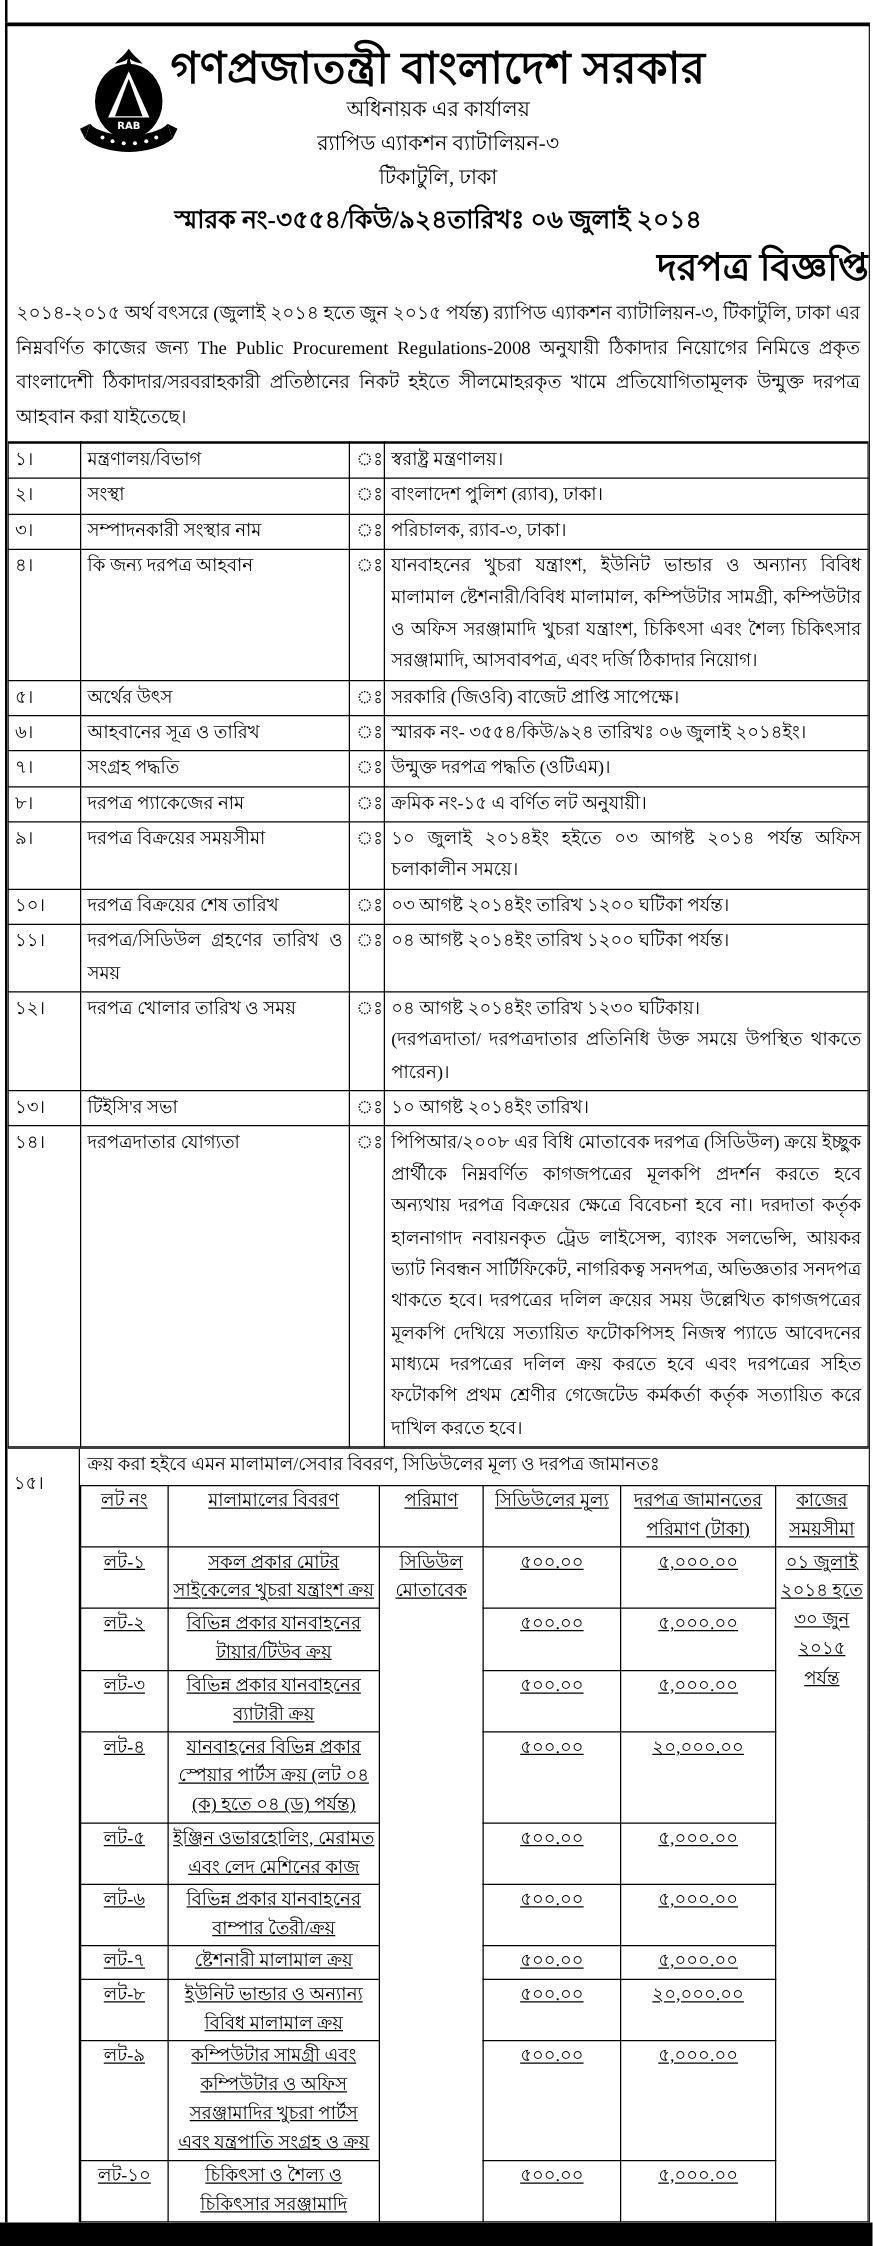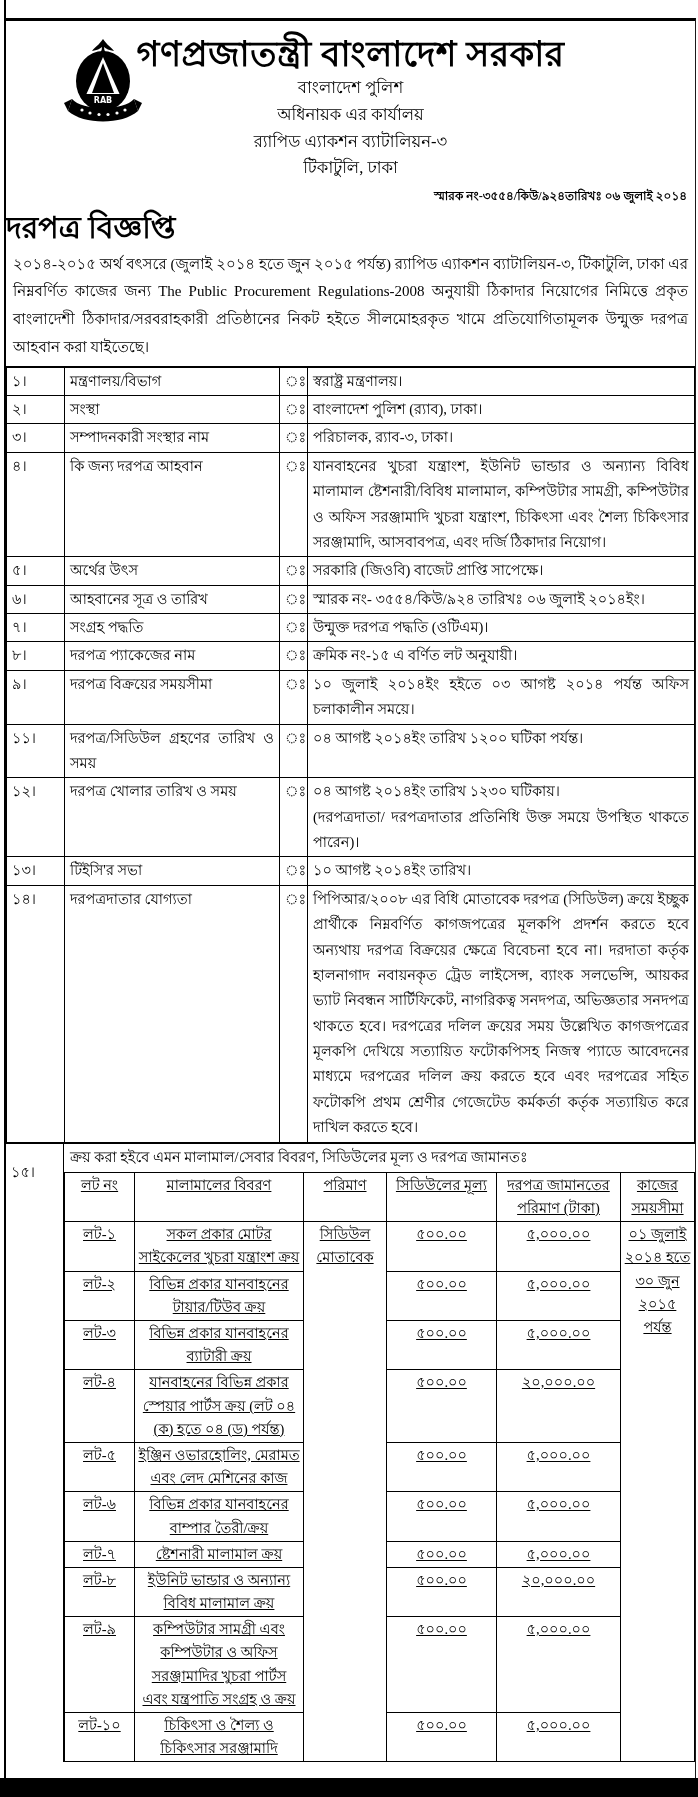--- a/index.html
+++ b/index.html
@@ -15,22 +15,22 @@
     border-top:3px solid #000;border-left:2px solid #000;border-right:1px solid #1a1a1a;
     background:#fff;overflow:hidden;
   }
   .bottom-bar{position:absolute;left:0;right:0;bottom:0;height:19px;background:#000;}
 
   
   .hdr{position:relative;text-align:center;padding-top:14px;}
   .emblem{position:absolute;left:56px;top:16px;width:82px;height:100px;}
   .gov-title{font-size:35px;font-weight:bold;line-height:1.15;letter-spacing:.5px;}
   .org-line{font-size:16.5px;line-height:1.62;}
-  .memo-row{display:flex;justify-content:flex-end;padding:4px 8px 0 8px;font-size:12px;font-weight:bold;}
-  .doc-title{text-align:left;font-size:30px;font-weight:bold;line-height:1.25;margin:2px 0 4px 0;}
+  .memo-row{display:flex;justify-content:center;padding:4px 8px 0 8px;font-size:20px;font-weight:bold;}
+  .doc-title{text-align:right;font-size:30px;font-weight:bold;line-height:1.25;margin:2px 0 4px 0;}
   .intro{padding:0 7px;text-align:justify;font-size:15px;line-height:1.85;}
 
   
   table{border-collapse:collapse;width:100%;table-layout:fixed;}
   td{border:1.5px solid #000;padding:1px 5px;vertical-align:top;word-wrap:break-word;}
   .tblA{margin-top:4px;border-top:2px solid #000;}
   .tblA td.sl{width:47px;}   .tblA td.lbl{width:204px;text-align:justify;}
   .tblA td.sep{width:17px;text-align:center;} .tblA td.val{text-align:justify;}
   td.sl{font-weight:normal;}
 
@@ -80,21 +80,20 @@
       <g fill="#fff">
         <circle cx="20" cy="73" r="1.6"></circle>
           <circle cx="28" cy="76" r="1.6"></circle>
           <circle cx="37" cy="77.5" r="1.6"></circle>
         <circle cx="46" cy="77.5" r="1.6"></circle>
           <circle cx="55" cy="76" r="1.6"></circle>
           <circle cx="63" cy="73" r="1.6"></circle>
       </g>
     </svg>
     <div class="gov-title">গণপ্রজাতন্ত্রী বাংলাদেশ সরকার</div>
-    <div class="org-line">বাংলাদেশ পুলিশ</div>
     <div class="org-line">অধিনায়ক এর কার্যালয়</div>
     <div class="org-line">র‍্যাপিড এ্যাকশন ব্যাটালিয়ন-৩</div>
     <div class="org-line">টিকাটুলি, ঢাকা</div>
   </div>
 
   <div class="memo-row">
     <span>স্মারক নং-৩৫৫৪/কিউ/৯২৪</span>
     <span>তারিখঃ ০৬ জুলাই ২০১৪</span>
   </div>
 
@@ -150,20 +149,26 @@
           <td class="sl">৮।</td>
           <td class="lbl">দরপত্র প্যাকেজের নাম</td>
           <td class="sep">ঃ</td>
           <td class="val">ক্রমিক নং-১৫ এ বর্ণিত লট অনুযায়ী।</td>
         </tr>
     <tr>
           <td class="sl">৯।</td>
           <td class="lbl">দরপত্র বিক্রয়ের সময়সীমা</td>
           <td class="sep">ঃ</td>
           <td class="val">১০ জুলাই ২০১৪ইং হইতে ০৩ আগষ্ট ২০১৪ পর্যন্ত অফিস চলাকালীন সময়ে।</td>
+        </tr>
+    <tr>
+          <td class="sl">১০।</td>
+          <td class="lbl">দরপত্র বিক্রয়ের শেষ তারিখ</td>
+          <td class="sep">ঃ</td>
+          <td class="val">০৩ আগষ্ট ২০১৪ইং তারিখ ১২০০ ঘটিকা পর্যন্ত।</td>
         </tr>
     <tr>
           <td class="sl">১১।</td>
           <td class="lbl">দরপত্র/সিডিউল গ্রহণের তারিখ ও সময়</td>
           <td class="sep">ঃ</td>
           <td class="val">০৪ আগষ্ট ২০১৪ইং তারিখ ১২০০ ঘটিকা পর্যন্ত।</td>
         </tr>
     <tr>
           <td class="sl">১২।</td>
           <td class="lbl">দরপত্র খোলার তারিখ ও সময়</td>

